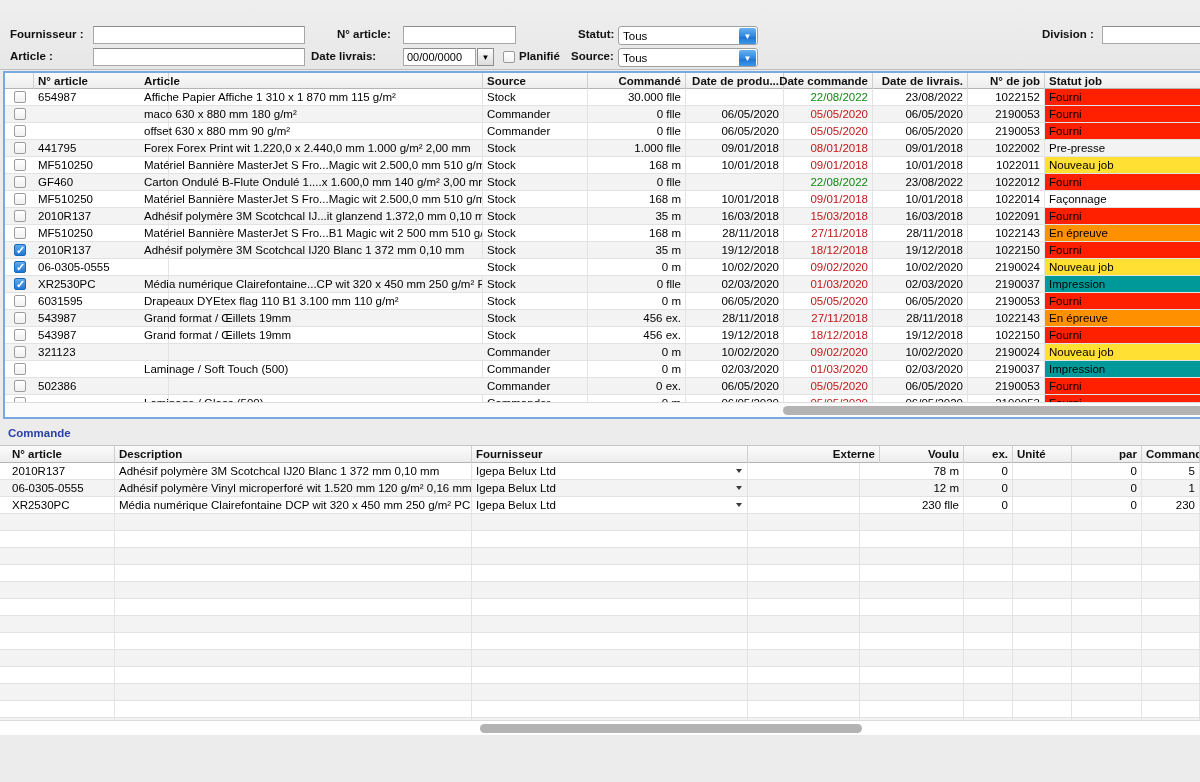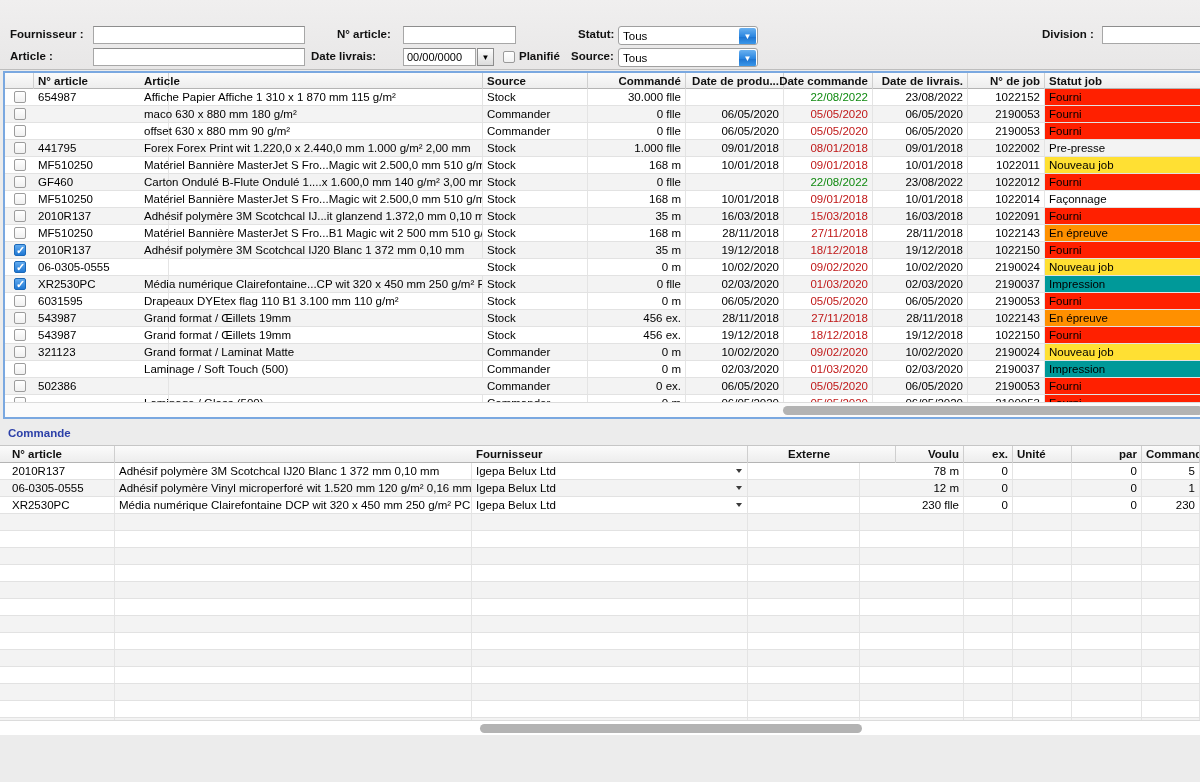--- a/index.html
+++ b/index.html
@@ -417,21 +417,20 @@
           <div class="gc r" style="left: 583px; width: 98px;">456 ex.</div>
           <div class="gc r" style="left: 681px; width: 98px;">19/12/2018</div>
           <div class="gc r dred" style="left: 769px; width: 99px;">18/12/2018</div>
           <div class="gc r" style="left: 864px; width: 99px;">19/12/2018</div>
           <div class="gc r" style="left: 963px; width: 77px;">1022150</div>
           <div class="badge" style="left: 1040px; width: 157px; background: rgb(255, 32, 0); color: rgb(0, 0, 0);">Fourni</div>
         </div>
         <div class="grow alt">
           <div class="cb"></div>
           <div class="gc" style="left: 29px; width: 135px;">321123</div>
-          <div class="gc" style="left: 135px; width: 343px;">Grand format / Laminat Matte</div>
           <div class="gc" style="left: 478px; width: 105px;">Commander</div>
           <div class="gc r" style="left: 583px; width: 98px;">0 m</div>
           <div class="gc r" style="left: 681px; width: 98px;">10/02/2020</div>
           <div class="gc r dred" style="left: 769px; width: 99px;">09/02/2020</div>
           <div class="gc r" style="left: 864px; width: 99px;">10/02/2020</div>
           <div class="gc r" style="left: 963px; width: 77px;">2190024</div>
           <div class="badge" style="left: 1040px; width: 157px; background: rgb(255, 224, 51); color: rgb(0, 0, 0);">Nouveau job</div>
         </div>
         <div class="grow">
           <div class="cb"></div>
@@ -473,22 +472,23 @@
   <div class="hscroll" style="left:0; bottom:0; width:1195px;">
     <div class="thumb" style="left:778px; width:420px;"></div>
   </div>
 </div>
 
 <div id="cmd-title">Commande</div>
 
 <div id="cmd-panel">
   <div class="c2head" id="cmd-head">
       <div class="hc" style="left: 8px; width: 107px;">N° article</div>
+      <div class="hc" style="left: 115px; width: 357px;">Description</div>
       <div class="hc" style="left: 472px; width: 276px;">Fournisseur</div>
-      <div class="hc" style="left: 784px; width: 112px;">Externe</div>
+      <div class="hc" style="left: 768px; width: 112px; text-align: right;">Externe</div>
       <div class="hc r" style="left: 860px; width: 104px;">Voulu</div>
       <div class="hc r" style="left: 964px; width: 49px;">ex.</div>
       <div class="hc" style="left: 1013px; width: 59px;">Unité</div>
       <div class="hc r" style="left: 1072px; width: 70px;">par</div>
       <div class="hc r" style="left: 1142px; width: 58px;">Commandé</div>
     </div>
   <div id="cmd-body">
       <div class="c2row">
         <div class="gc" style="left: 8px; width: 107px;">2010R137</div>
         <div class="gc" style="left: 115px; width: 357px;">Adhésif polymère 3M Scotchcal IJ20 Blanc 1 372 mm 0,10 mm</div>

